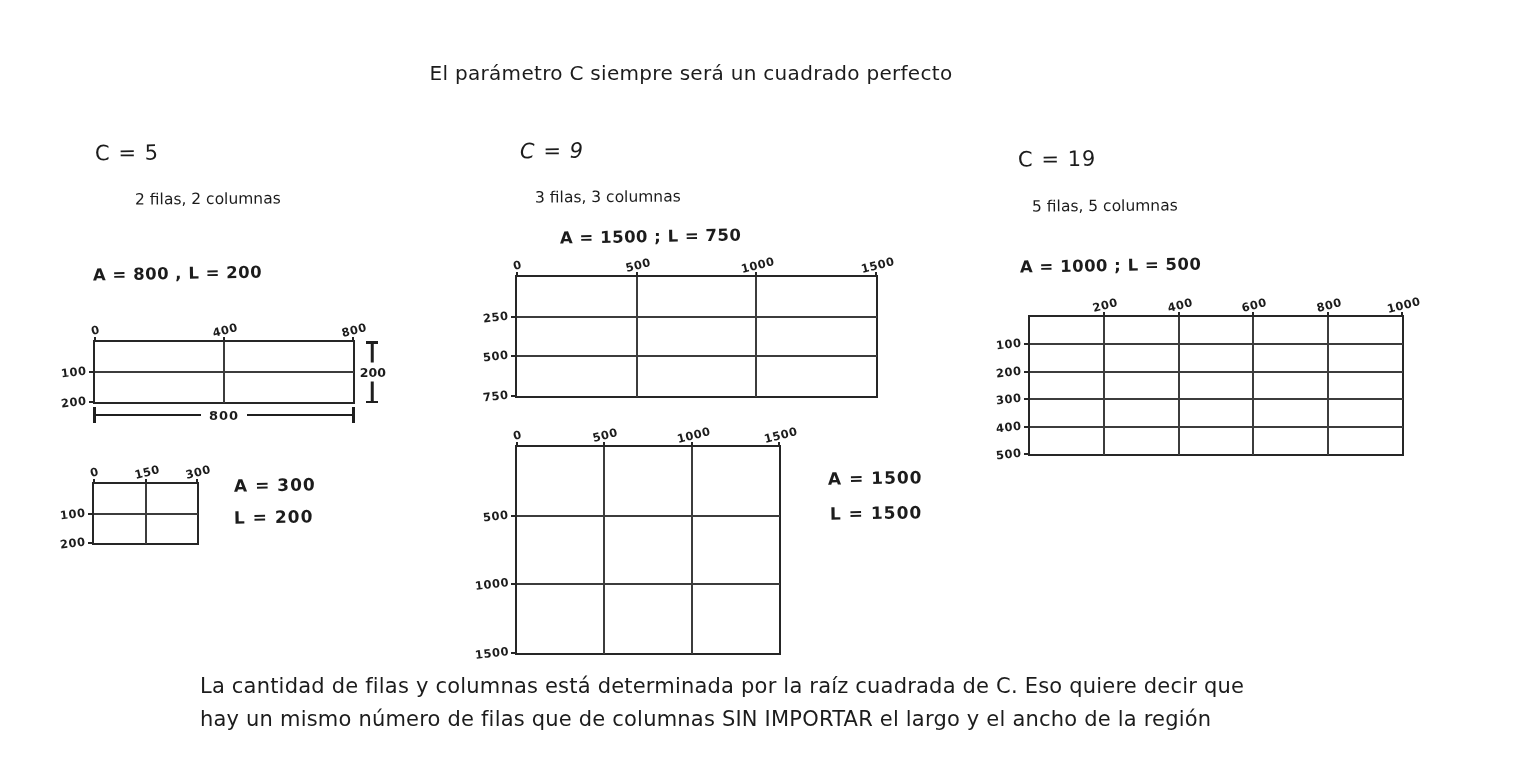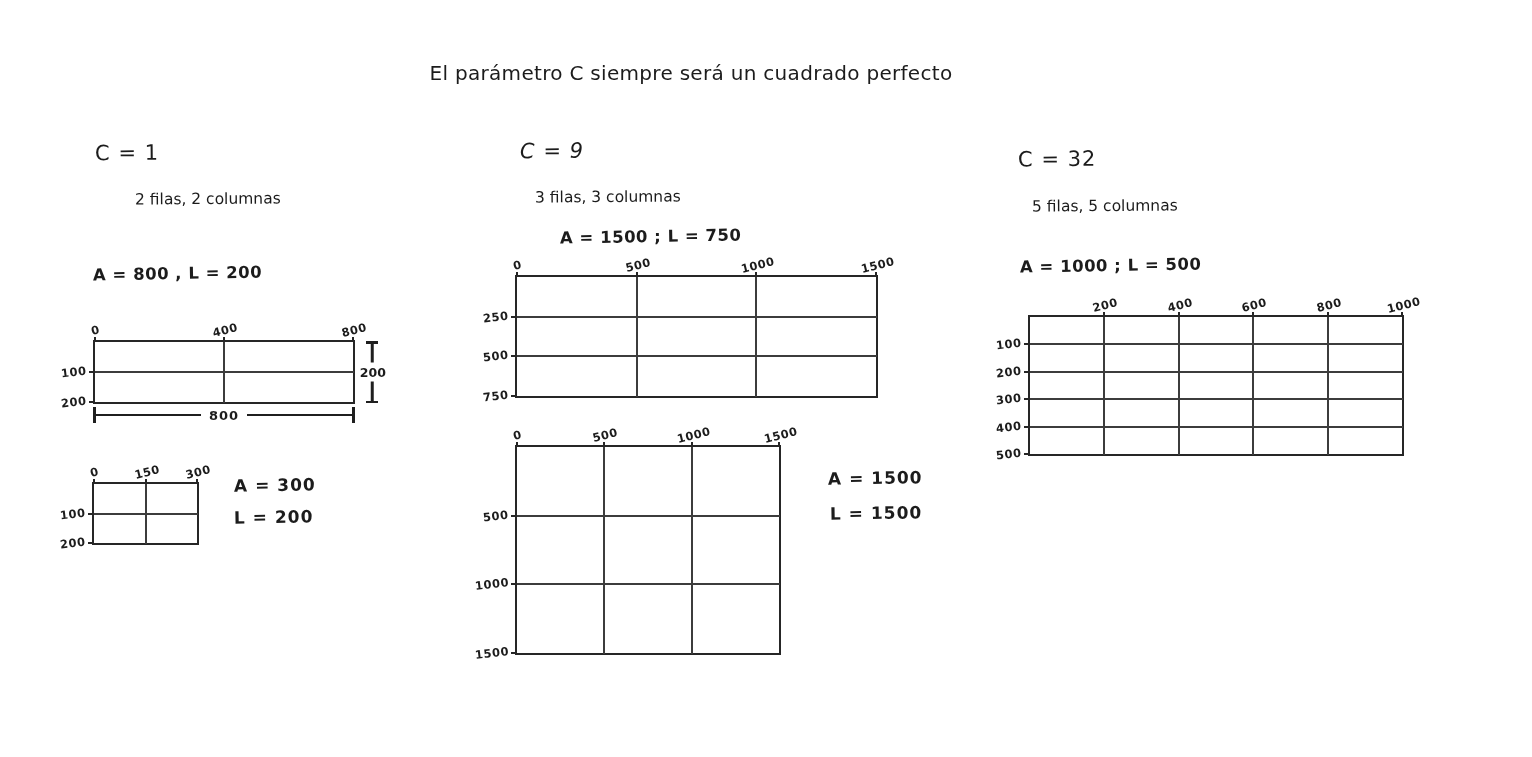--- a/index.html
+++ b/index.html
@@ -67,21 +67,21 @@
   .footer { left:200px; top:643px; font-size:21px; line-height:33px; letter-spacing:.2px; }
   .footer div { white-space:nowrap; }
 </style>
 </head>
 <body>
 
 <div id="canvas">
 
   <div class="abs title">El parámetro C siempre será un cuadrado perfecto</div>
 
-  <div class="abs heading sec-c4-heading">C = 1</div>
+  <div class="abs heading sec-c4-heading">C = 5</div>
   <div class="abs sub sec-c4-sub">2 filas, 2 columnas</div>
   <div class="abs params sec-c4-params">A = 800 ,   L = 200</div>
 
   <div class="grid grid-c4-main">
       <div class="gline v" style="left: 50%;"></div>
       <div class="gline h" style="top: 50%;"></div>
       <div class="tick top" style="left: 0%;">0</div>
       <div class="tmark top" style="left: 0%;"></div>
       <div class="tick top" style="left: 50%;">400</div>
       <div class="tmark top" style="left: 50%;"></div>
@@ -166,21 +166,21 @@
       <div class="tick left" style="top: 33.3333%;">500</div>
       <div class="tmark left" style="top: 33.3333%;"></div>
       <div class="tick left" style="top: 66.6667%;">1000</div>
       <div class="tmark left" style="top: 66.6667%;"></div>
       <div class="tick left" style="top: 100%;">1500</div>
       <div class="tmark left" style="top: 100%;"></div>
     </div>
   <div class="abs side-label sl-c9-a">A = 1500</div>
   <div class="abs side-label sl-c9-l">L = 1500</div>
 
-  <div class="abs heading sec-c25-heading">C = 32</div>
+  <div class="abs heading sec-c25-heading">C = 19</div>
   <div class="abs sub sec-c25-sub">5 filas, 5 columnas</div>
   <div class="abs params sec-c25-params">A = 1000  ;   L = 500</div>
 
   <div class="grid grid-c25">
       <div class="gline v" style="left: 20%;"></div>
       <div class="gline v" style="left: 40%;"></div>
       <div class="gline v" style="left: 60%;"></div>
       <div class="gline v" style="left: 80%;"></div>
       <div class="gline h" style="top: 20%;"></div>
       <div class="gline h" style="top: 40%;"></div>
@@ -201,14 +201,18 @@
       <div class="tick left" style="top: 40%;">200</div>
       <div class="tmark left" style="top: 40%;"></div>
       <div class="tick left" style="top: 60%;">300</div>
       <div class="tmark left" style="top: 60%;"></div>
       <div class="tick left" style="top: 80%;">400</div>
       <div class="tmark left" style="top: 80%;"></div>
       <div class="tick left" style="top: 100%;">500</div>
       <div class="tmark left" style="top: 100%;"></div>
     </div>
 
+  <div class="abs footer">
+    <div>La cantidad de filas y columnas está determinada por la raíz cuadrada de C. Eso quiere decir que</div>
+    <div>hay un mismo número de filas que de columnas SIN IMPORTAR el largo y el ancho de la región</div>
+  </div>
 
 </div>
 
 </body></html>

